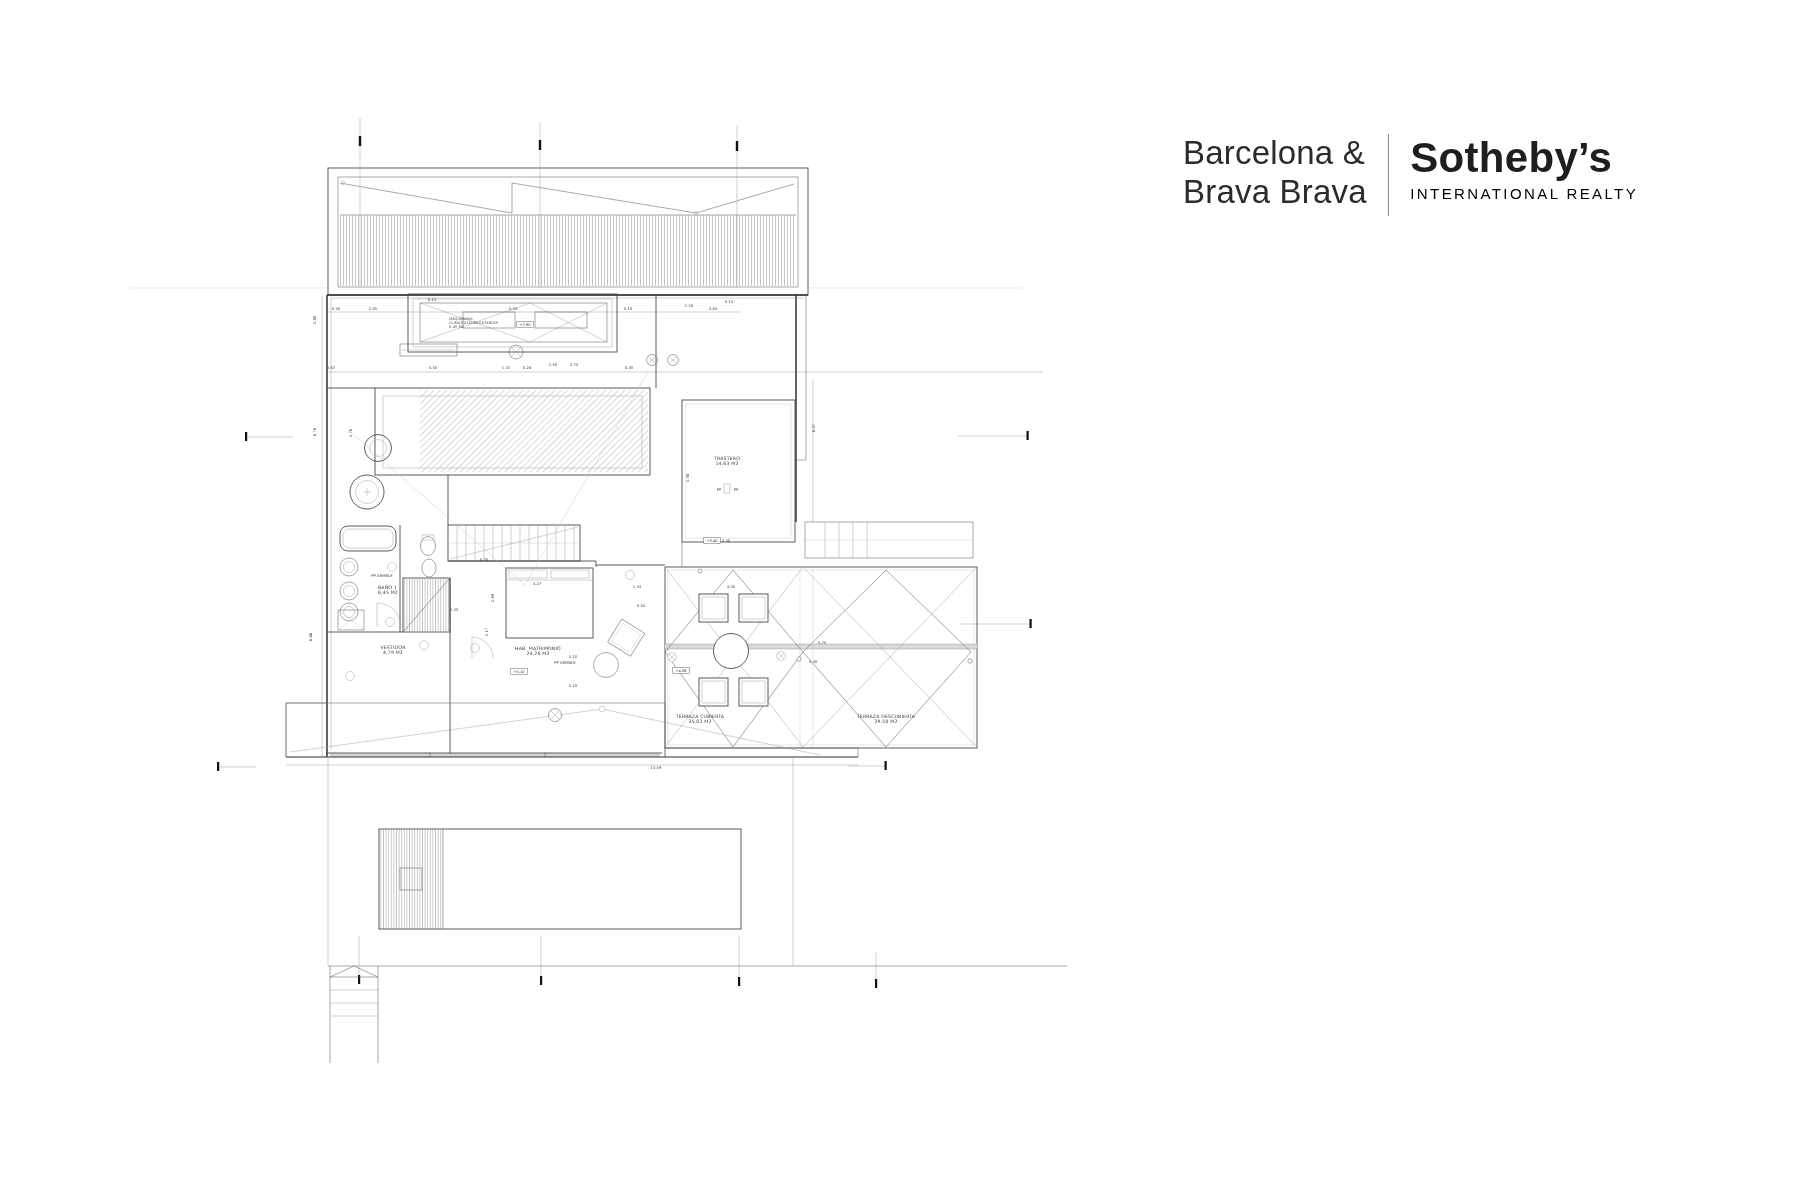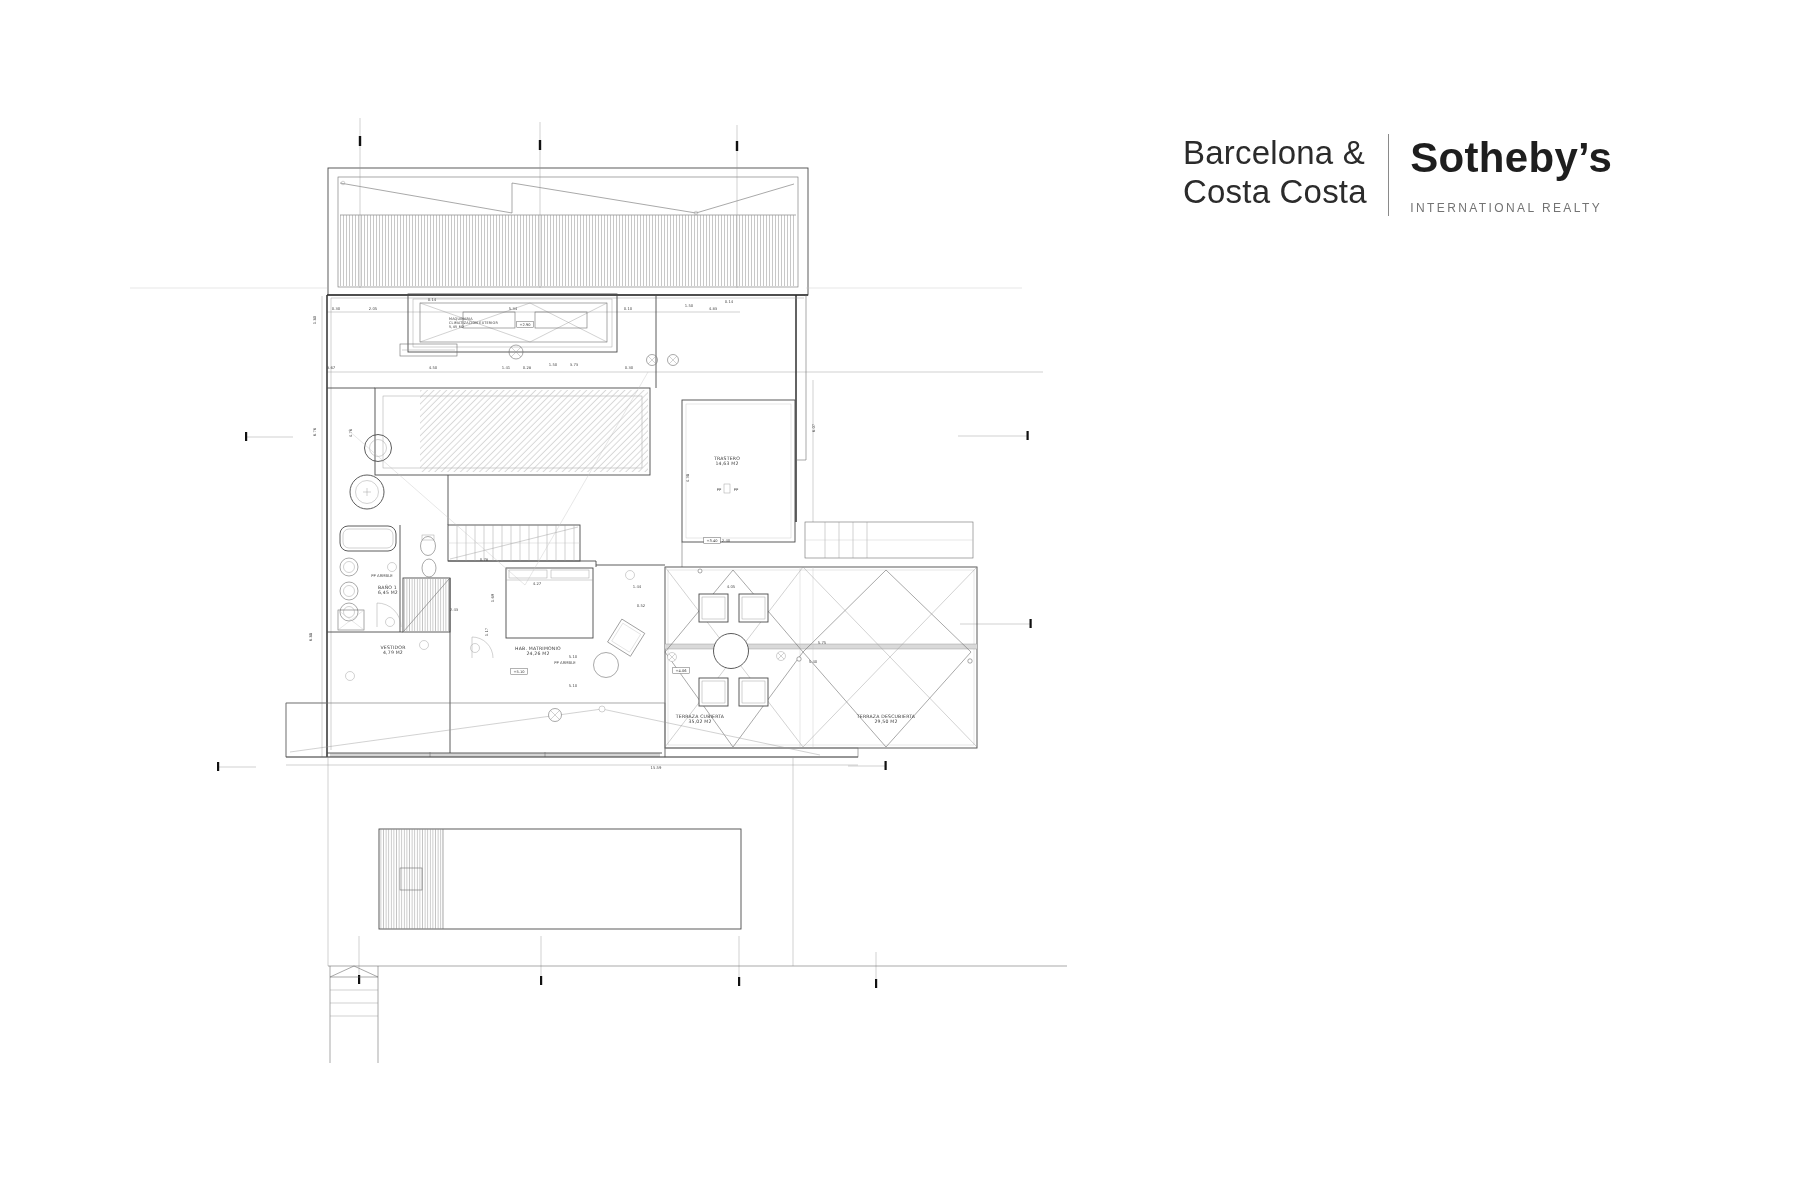--- a/index.html
+++ b/index.html
@@ -20,21 +20,21 @@
   .dim-label{font-family:"DejaVu Sans",sans-serif;fill:#4a4a4a}
   .elev-label{font-family:"DejaVu Sans",sans-serif;fill:#333}
 
   
   .logo{position:absolute;left:1183px;top:133px;display:flex;gap:21px;align-items:flex-start;}
   .logo-region{font-size:33px;line-height:39px;color:#2b2b2b;letter-spacing:.2px;}
   .logo-divider{width:1.5px;height:82px;background:#8a8a8a;margin-top:1px;}
   .logo-brand{padding-top:0;}
   .brand-name{font-family:Liberation Sans, sans-serif;font-size:42px;
               font-weight:700;color:#1e1e1e;letter-spacing:.3px;line-height:50px;}
-  .brand-sub{font-size:12px;letter-spacing:2.4px;color:#737373;margin-top:18px;}
+  .brand-sub{font-size:15px;letter-spacing:2.4px;color:#000000;margin-top:2px;}
 </style>
 </head>
 <body>
 
 <svg id="plan-svg" viewBox="0 0 1800 1200" xmlns="http://www.w3.org/2000/svg">
   <defs>
     <pattern id="vh" width="3" height="10" patternUnits="userSpaceOnUse">
       <path d="M1.5 0 V10" stroke="#9a9a9a" stroke-width="0.55"></path>
     </pattern>
     <pattern id="vh2" width="2.6" height="10" patternUnits="userSpaceOnUse">
@@ -306,20 +306,20 @@
       <text x="719" y="491" text-anchor="middle" class="dim-label" font-size="3.8">PP</text>
       <text x="736" y="491" text-anchor="middle" class="dim-label" font-size="3.8">PP</text>
       <text x="382" y="577" text-anchor="middle" class="dim-label" font-size="3.8">PP ARMBLE</text>
       <text x="565" y="664" text-anchor="middle" class="dim-label" font-size="3.8">PP ARMBLE</text>
     </g>
 </svg>
 
 <div class="logo">
   <div class="logo-region">
     <div>Barcelona &amp;</div>
-    <div>Costa Costa</div>
+    <div>Brava Brava</div>
   </div>
   <div class="logo-divider"></div>
   <div class="logo-brand">
     <div class="brand-name">Sotheby’s</div>
     <div class="brand-sub">INTERNATIONAL REALTY</div>
   </div>
 </div>
 
 </body></html>

